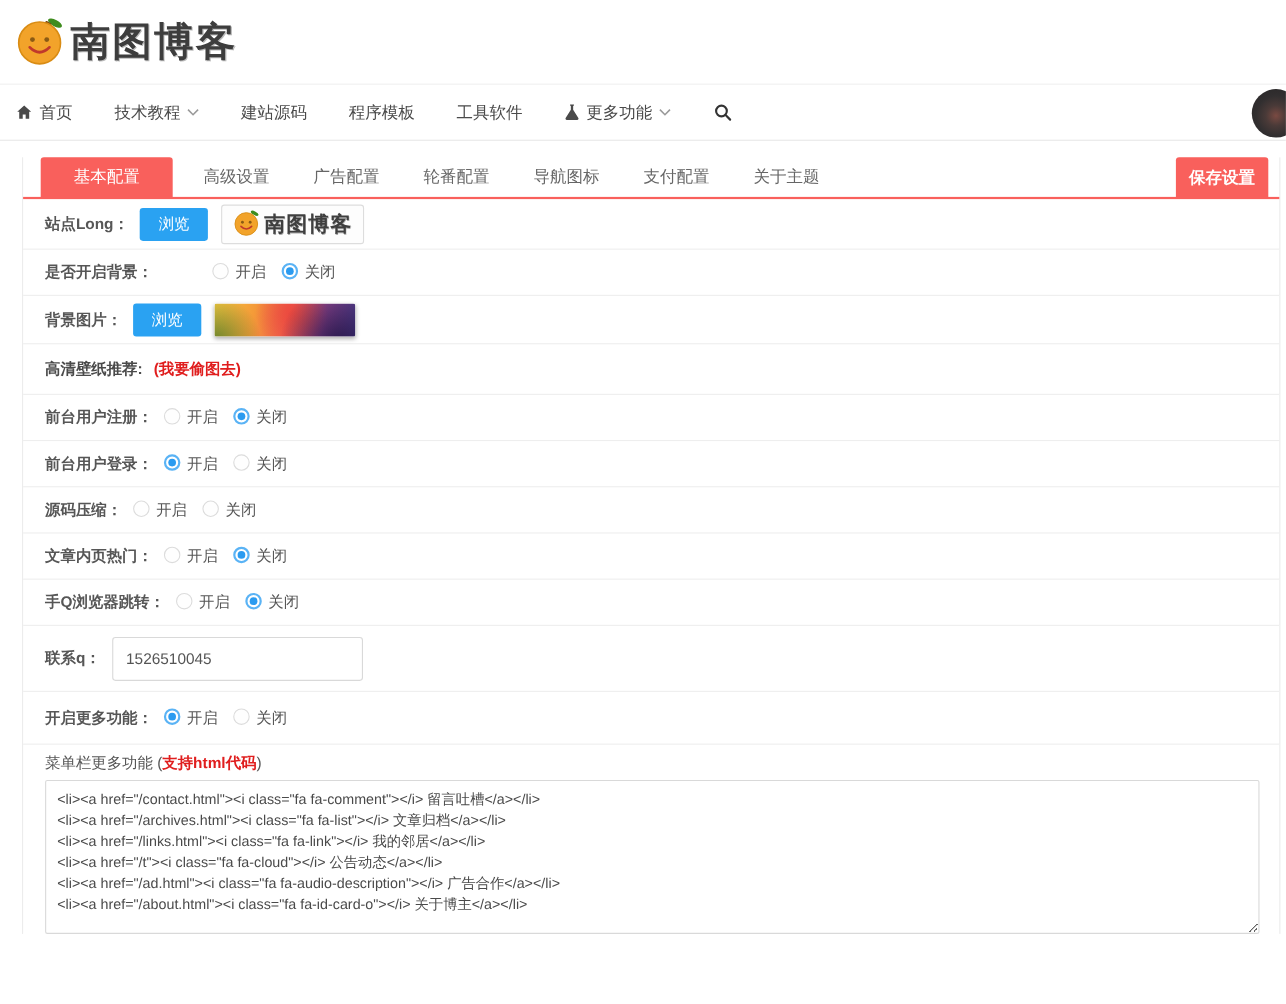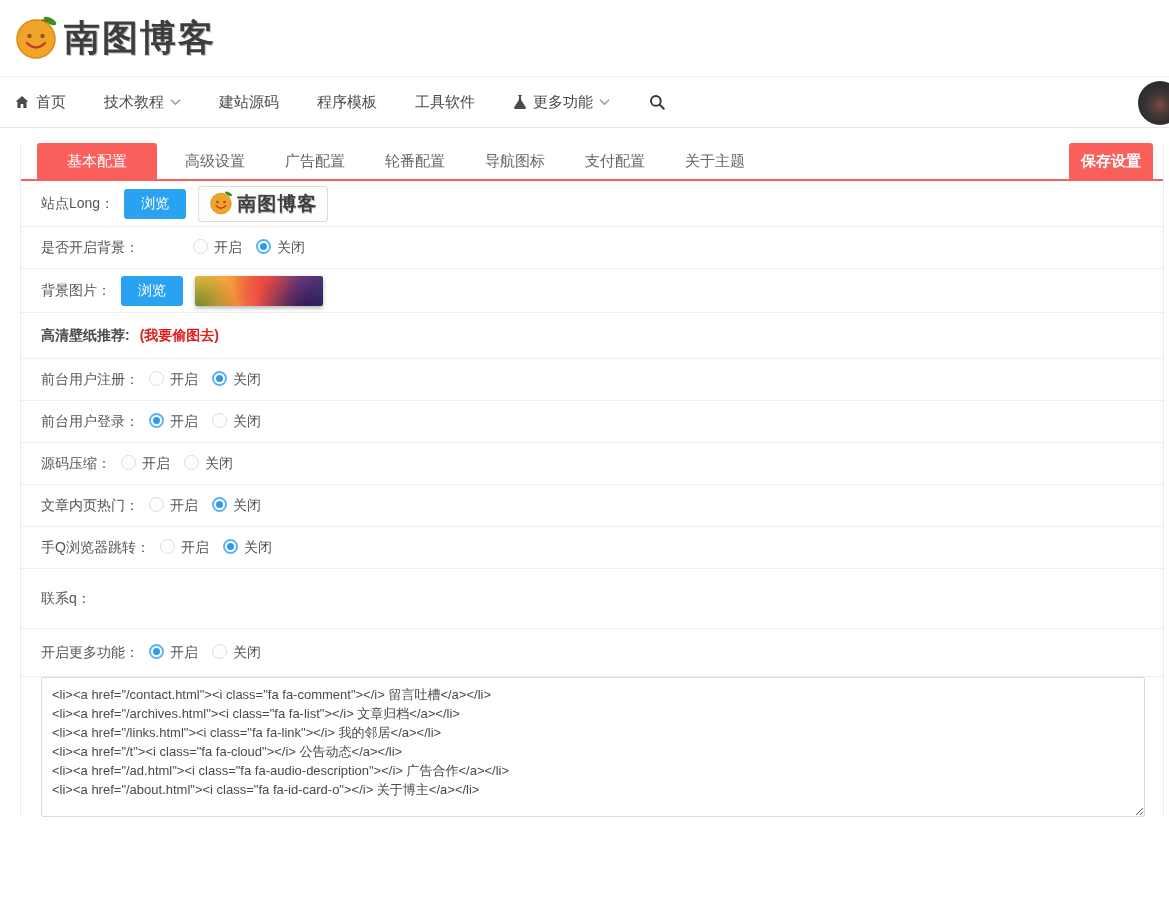--- a/index.html
+++ b/index.html
@@ -31,21 +31,21 @@
   .tab { font-size:15px; color:#666; margin-left:16px; padding:0 12px; height:36px; line-height:36px;
     cursor:pointer; white-space:nowrap; }
   .tab.active { background:var(--red); color:#fff; border-radius:3px 3px 0 0; padding:0 30px; margin-left:16px; }
   .save-btn { margin-left:auto; margin-right:10px; background:var(--red); color:#fff; border:none;
     font-size:15px; height:36px; padding:0 12px; border-radius:3px 3px 0 0; cursor:pointer;
     font-family:inherit;font-weight:bold; }
 
   
   .row { display:flex; align-items:center; padding-left:20px; border-bottom:1px solid #eeeeee;
     font-size:14px; color:#565656; }
-  .row-lbl { margin-right:10px; white-space:nowrap; }
+  .row-lbl { margin-right:10px; white-space:nowrap;font-weight:bold; }
   .bold { font-weight:bold; color:#4a4a4a; }
   .red-txt { color:#e01e1e; font-weight:bold; }
 
   .btn-blue { background:#2aa2f2; color:#fff; border:none; border-radius:3px; font-size:14px;
     height:30px; padding:0 17px; cursor:pointer; font-family:inherit; }
 
   .thumb-box { margin-left:12px; border:1px solid #ddd; border-radius:3px; background:#fdfdfd;
     height:36px; display:flex; align-items:center; padding:0 10px; gap:2px; }
   .thumb-brand { font-size:19px; font-weight:bold; color:#3f3f3f; letter-spacing:1px; text-shadow:0.5px 0.5px 0 #aaa;}
 
@@ -244,32 +244,36 @@
       <span class="radio r-on"></span>
       <span class="radio-lbl">开启</span>
       <span class="radio r-off checked"></span>
       <span class="radio-lbl">关闭</span>
     </span>
   </div>
 
 
   <div class="row" style="height:60px;">
     <span class="row-lbl">联系q：</span>
+    <input class="inp inp-qq" type="text" value="1526510045" style="">
   </div>
 
   <div class="row" style="height:48px;">
     <span class="row-lbl">开启更多功能：</span>
     <span class="radio-pair">
       <span class="radio r-on checked"></span>
       <span class="radio-lbl">开启</span>
       <span class="radio r-off"></span>
       <span class="radio-lbl">关闭</span>
     </span>
   </div>
 
+  <div class="note-line">
+    <span>菜单栏更多功能 (</span><span class="red-txt">支持html代码</span><span>)</span>
+  </div>
 
   <textarea class="code-area" spellcheck="false" style="">&lt;li&gt;&lt;a href="/contact.html"&gt;&lt;i class="fa fa-comment"&gt;&lt;/i&gt; 留言吐槽&lt;/a&gt;&lt;/li&gt;
 &lt;li&gt;&lt;a href="/archives.html"&gt;&lt;i class="fa fa-list"&gt;&lt;/i&gt; 文章归档&lt;/a&gt;&lt;/li&gt;
 &lt;li&gt;&lt;a href="/links.html"&gt;&lt;i class="fa fa-link"&gt;&lt;/i&gt; 我的邻居&lt;/a&gt;&lt;/li&gt;
 &lt;li&gt;&lt;a href="/t"&gt;&lt;i class="fa fa-cloud"&gt;&lt;/i&gt; 公告动态&lt;/a&gt;&lt;/li&gt;
 &lt;li&gt;&lt;a href="/ad.html"&gt;&lt;i class="fa fa-audio-description"&gt;&lt;/i&gt; 广告合作&lt;/a&gt;&lt;/li&gt;
 &lt;li&gt;&lt;a href="/about.html"&gt;&lt;i class="fa fa-id-card-o"&gt;&lt;/i&gt; 关于博主&lt;/a&gt;&lt;/li&gt;</textarea>
 
 </main>
 

